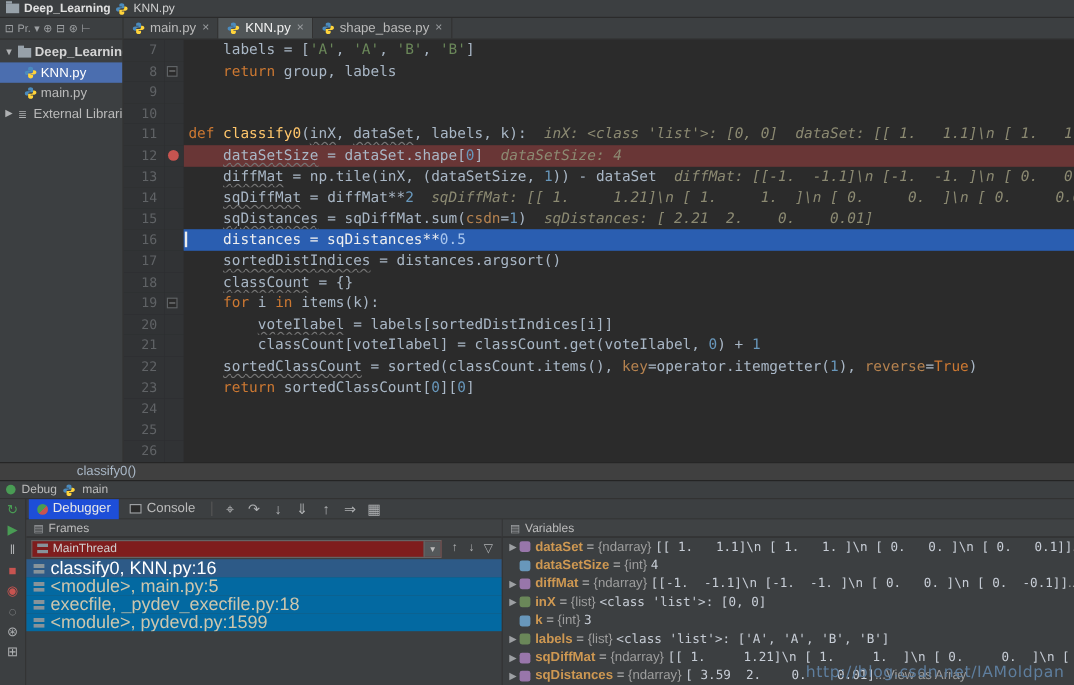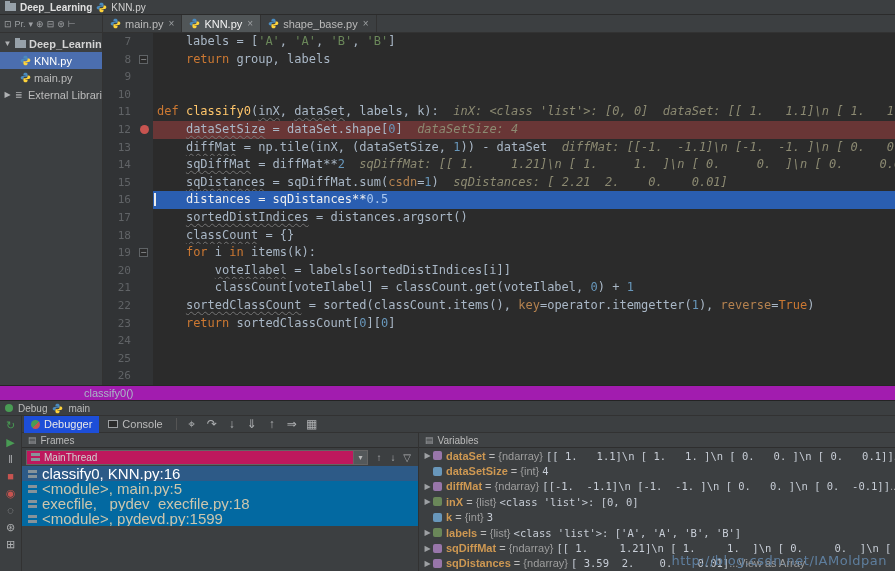--- a/index.html
+++ b/index.html
@@ -49,21 +49,21 @@
   .sg-s{color:#6A8759}
   .sg-n{color:#6897BB}
   .sg-f{color:#FFC66B}
   .sg-d{color:#8C8A72;font-style:italic}
   .sg-p{color:#B5824F}
   .sg-u{color:#A9B7C6;text-decoration:underline;text-decoration-style:wavy;text-decoration-color:#757575;text-decoration-thickness:1px;text-underline-offset:2px}
   .line.exec .sg-t{color:#EFEFEF}
   .line.exec .sg-n{color:#A8C6EE}
 
   
-  .breadcrumb{height:15px;background:#a21caf;border-top:1px solid #262626;font:11px/14px "Liberation Sans",sans-serif;color:#A9B7C6;padding-left:84px}
+  .breadcrumb{height:15px;background:#404040;border-top:1px solid #262626;font:11px/14px "Liberation Sans",sans-serif;color:#A9B7C6;padding-left:64px}
 
   
   .debug{height:171px;background:#3C3F41;border-top:1px solid #242424;display:flex;flex-direction:column}
   .debug-titlebar{height:15px;flex:0 0 15px;display:flex;align-items:center;gap:5px;padding:0 5px;font-size:10px;color:#BBBBBB;border-bottom:1px solid #323232}
   .dbg-win-icon{width:8px;height:8px;border-radius:50%;background:#499C54;display:inline-block}
   .debug-body{flex:1;display:flex;min-height:0}
   .side-strip{width:22px;flex:0 0 22px;background:#3C3F41;border-right:1px solid #323232;display:flex;flex-direction:column;align-items:center;padding-top:3px;gap:4px}
   .side-icon{width:14px;height:13px;font-size:11px;line-height:13px;text-align:center}
   .debug-right{flex:1;display:flex;flex-direction:column;min-width:0}
   .debug-toolbar{height:17px;flex:0 0 17px;display:flex;align-items:center;border-bottom:1px solid #323232;padding-left:2px;gap:2px}
@@ -72,21 +72,21 @@
   .debugger-icon{width:9px;height:9px;border-radius:50%;background:linear-gradient(135deg,#499C54 50%,#C75450 50%)}
   .console-icon{width:10px;height:8px;border:1px solid #9DA0A3;background:#2B2B2B}
   .toolbar-sep{width:1px;height:12px;background:#555;margin:0 4px}
   .tool-icon{width:18px;text-align:center;color:#AFB1B3;font-size:12px;line-height:17px}
   .panes{flex:1;display:flex;min-height:0}
   .frames-pane{width:397px;flex:0 0 397px;display:flex;flex-direction:column;border-right:1px solid #323232;background:#3C3F41}
   .vars-pane{flex:1;display:flex;flex-direction:column;background:#3C3F41;min-width:0}
   .pane-header{height:15px;flex:0 0 15px;background:#3F4244;border-bottom:1px solid #2E2E2E;display:flex;align-items:center;gap:4px;padding:0 6px;font-size:10px;color:#BBBBBB}
   .ph-icon{color:#9DA0A3;font-size:9px}
   .thread-row{height:18px;flex:0 0 18px;display:flex;align-items:center;gap:4px;padding:0 4px}
-  .combo{flex:1;height:15px;border:1px solid #646464;background:#be185d;display:flex;align-items:center;gap:4px;padding-left:4px;font-size:10px;color:#D0D0D0;min-width:0}
+  .combo{flex:1;height:15px;border:1px solid #646464;background:#7f1d1d;display:flex;align-items:center;gap:4px;padding-left:4px;font-size:10px;color:#D0D0D0;min-width:0}
   .combo-label{flex:1;white-space:nowrap;overflow:hidden}
   .combo-btn{width:14px;height:13px;background:#54585A;color:#BBBBBB;text-align:center;font-size:8px;line-height:13px;border-left:1px solid #646464}
   .thread-nav-icon{width:14px;text-align:center;color:#AFB1B3;font-size:10px}
   .thread-icon,.frame-icon{width:9px;height:8px;flex:0 0 9px;background:linear-gradient(180deg,#87939A 0,#87939A 3px,transparent 3px,transparent 5px,#87939A 5px,#87939A 8px)}
   .frame-row{height:15px;flex:0 0 15px;display:flex;align-items:center;gap:5px;padding:0 6px;font-size:15px;color:#C8C8C8;white-space:nowrap;overflow:hidden}
   .frame-row.lib{background:#0369a1;color:#CDC6AD}
   .frame-row.selected{background:#2D5A87;color:#FFFFFF}
   .var-row{height:15.4px;flex:0 0 15.4px;display:flex;align-items:center;padding-left:3px;font-size:11px;white-space:pre;overflow:hidden}
   .var-arrow{width:11px;flex:0 0 11px;text-align:center;color:#9DA0A3;font-size:8px}
   .var-icon{width:9px;height:9px;flex:0 0 9px;border-radius:2px;margin-right:4px}

